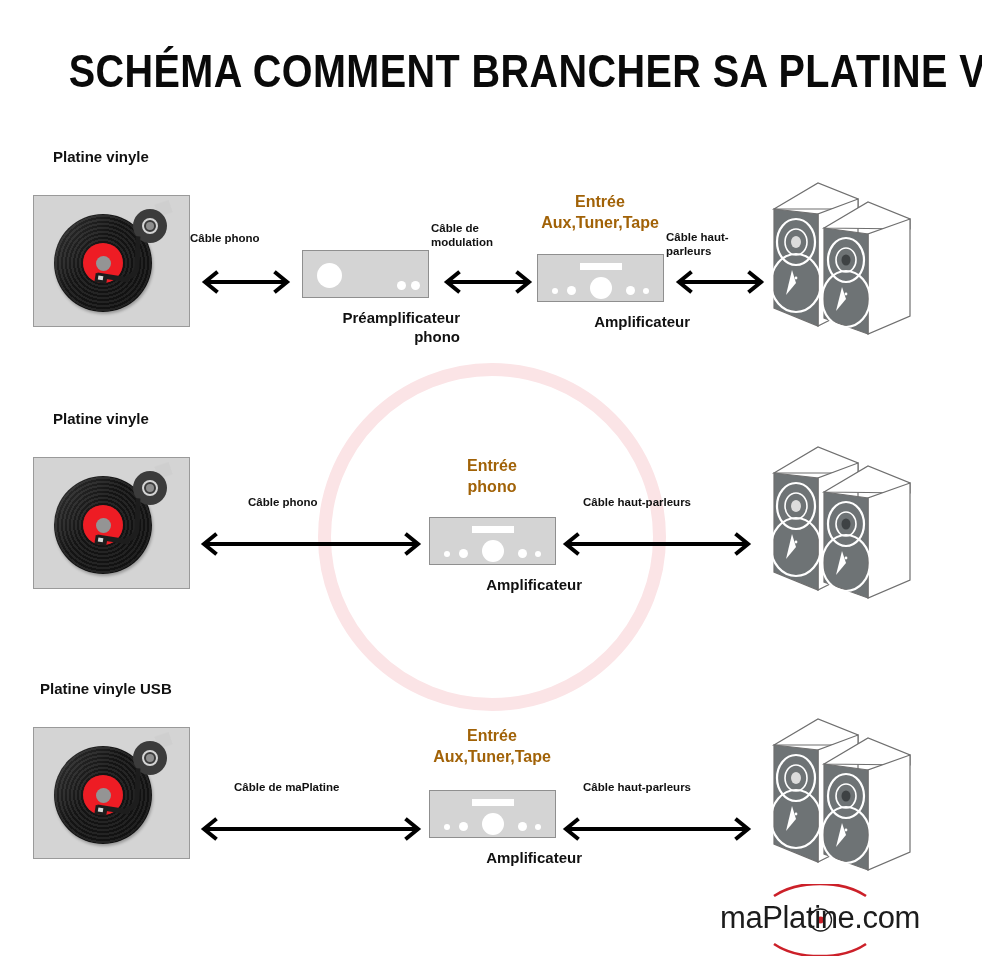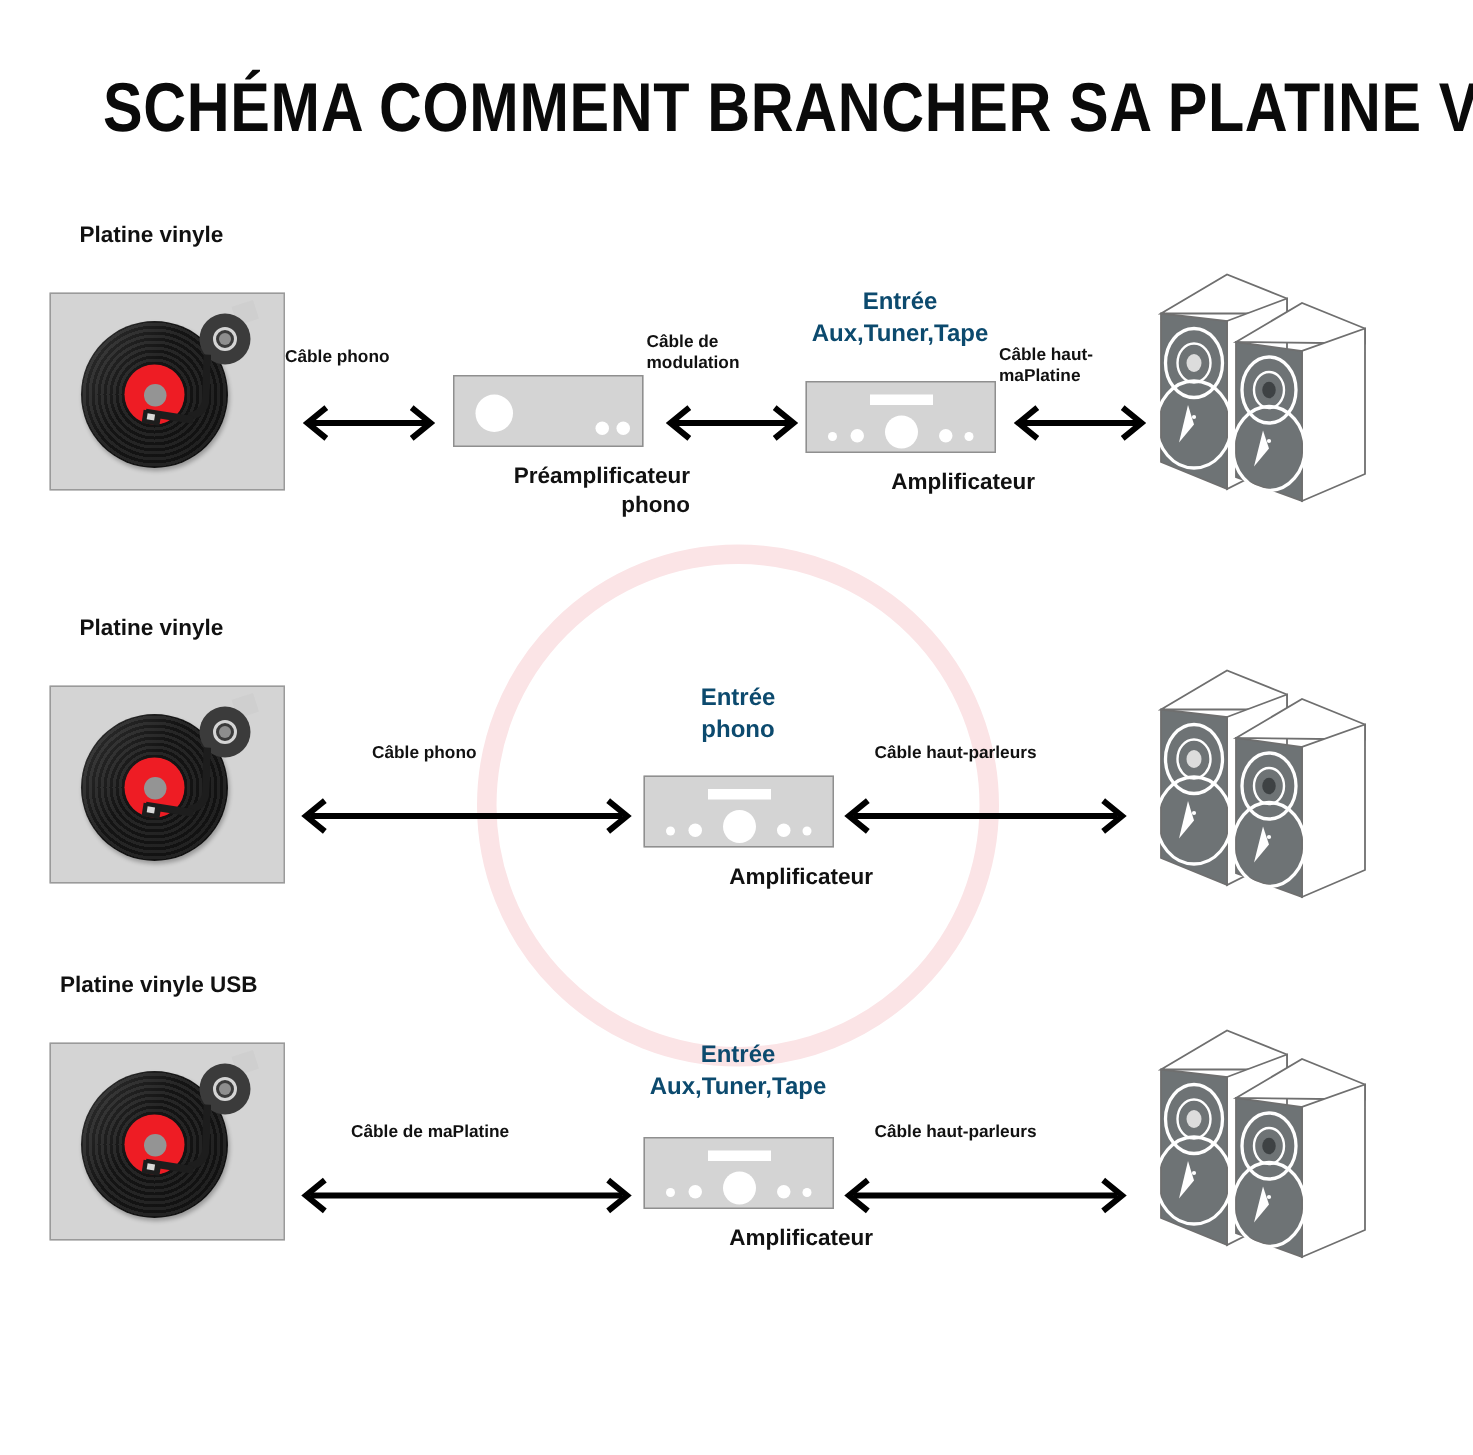--- a/index.html
+++ b/index.html
@@ -53,21 +53,21 @@
 
   
   .row {
     position: absolute;
     left: 0;
     width: 811px;
     z-index: 2;
   }
   .row-1 { top: 140px; height: 220px; }
   .row-2 { top: 402px; height: 220px; }
-  .row-3 { top: 640px; height: 220px; padding-left: 12px; }
+  .row-3 { top: 672px; height: 220px; padding-left: 12px; }
 
   
   .tt-label {
     position: absolute;
     font-size: 15px;
     font-weight: bold;
     color: #111;
     white-space: nowrap;
   }
 
@@ -231,21 +231,21 @@
     font-weight: bold;
     color: #111;
     line-height: 19px;
   }
   
   .entry-label {
     position: absolute;
     text-align: center;
     font-size: 16px;
     font-weight: bold;
-    color: #0c4a6e;
+    color: #a16207;
     line-height: 21px;
     white-space: pre-line;
   }
 
   
   .cable-label {
     position: absolute;
     text-align: left;
     font-size: 11.5px;
     font-weight: bold;
@@ -335,21 +335,21 @@
     <div class="device-box" style="left:537px; top:114px; width:127px; height:48px;">
       <div class="dev-bar" style="left:42px; top:8px; width:42px; height:7px;"></div>
       <div class="dev-knob" style="left:52px; top:22px; width:22px; height:22px;"></div>
       <div class="dev-dot" style="left:14px; top:33px; width:6px; height:6px;"></div>
       <div class="dev-dot" style="left:29px; top:31px; width:9px; height:9px;"></div>
       <div class="dev-dot" style="left:88px; top:31px; width:9px; height:9px;"></div>
       <div class="dev-dot" style="left:105px; top:33px; width:6px; height:6px;"></div>
     </div>
     <div class="dev-caption" style="left:510px; top:172px; width:180px;">Amplificateur</div>
 
-    <div class="cable-label" style="left:666px; top:90px; width:105px;"><span>Câble haut-</span><br><span>maPlatine</span></div>
+    <div class="cable-label" style="left:666px; top:90px; width:105px;"><span>Câble haut-</span><br><span>parleurs</span></div>
     <svg class="arrow" style="left:672px; top:129px;" width="96" height="26">
       <line x1="10" y1="13" x2="86" y2="13" stroke="#000" stroke-width="4"></line>
       <polyline points="18,4 7,13 18,22" fill="none" stroke="#000" stroke-width="4" stroke-linecap="square"></polyline>
       <polyline points="78,4 89,13 78,22" fill="none" stroke="#000" stroke-width="4" stroke-linecap="square"></polyline>
     </svg>
 
     <svg class="speakers" style="left:760px; top:26px;" width="160" height="170" viewBox="0 0 160 170">
 
       <polygon points="14,43 58,17 98,33 98,43" fill="#ffffff" stroke="#6f6f6f" stroke-width="1.2"></polygon>
       <polygon points="98,33 98,140 58,160 58,48" fill="#ffffff" stroke="#6f6f6f" stroke-width="1.2"></polygon>
@@ -492,14 +492,23 @@
       <polygon points="64,62 108,68 108,168 64,152" fill="#6e7375" stroke="#6f6f6f" stroke-width="1.2"></polygon>
       <ellipse cx="86" cy="94" rx="18" ry="22" fill="none" stroke="#ffffff" stroke-width="2.2"></ellipse>
       <ellipse cx="86" cy="94" rx="10" ry="12" fill="none" stroke="#ffffff" stroke-width="1.6"></ellipse>
       <ellipse cx="86" cy="94" rx="4.5" ry="5.5" fill="#3e4244"></ellipse>
       <ellipse cx="86" cy="133" rx="24" ry="28" fill="none" stroke="#ffffff" stroke-width="2.2"></ellipse>
       <path d="M86,133 L76,145 L82,121 Z" fill="#ffffff"></path>
       <circle cx="86" cy="128" r="1.4" fill="#ffffff"></circle>
     </svg>
   </div>
 
+  <div class="logo">
+    <svg style="position:absolute; left:0; top:0;" width="260" height="72" viewBox="0 0 260 72">
+      <path d="M84,12 A60,34 0 0 1 176,12" fill="none" stroke="#cc2029" stroke-width="2.6"></path>
+      <path d="M84,60 A60,34 0 0 0 176,60" fill="none" stroke="#cc2029" stroke-width="2.6"></path>
+      <circle cx="130.5" cy="36" r="11" fill="none" stroke="#1c1c1c" stroke-width="1.3"></circle>
+      <circle cx="130.5" cy="36" r="3.4" fill="#cc2029"></circle>
+    </svg>
+    <div class="logo-text">maPlatine.com</div>
+  </div>
 
 </div>
 
 </body></html>

